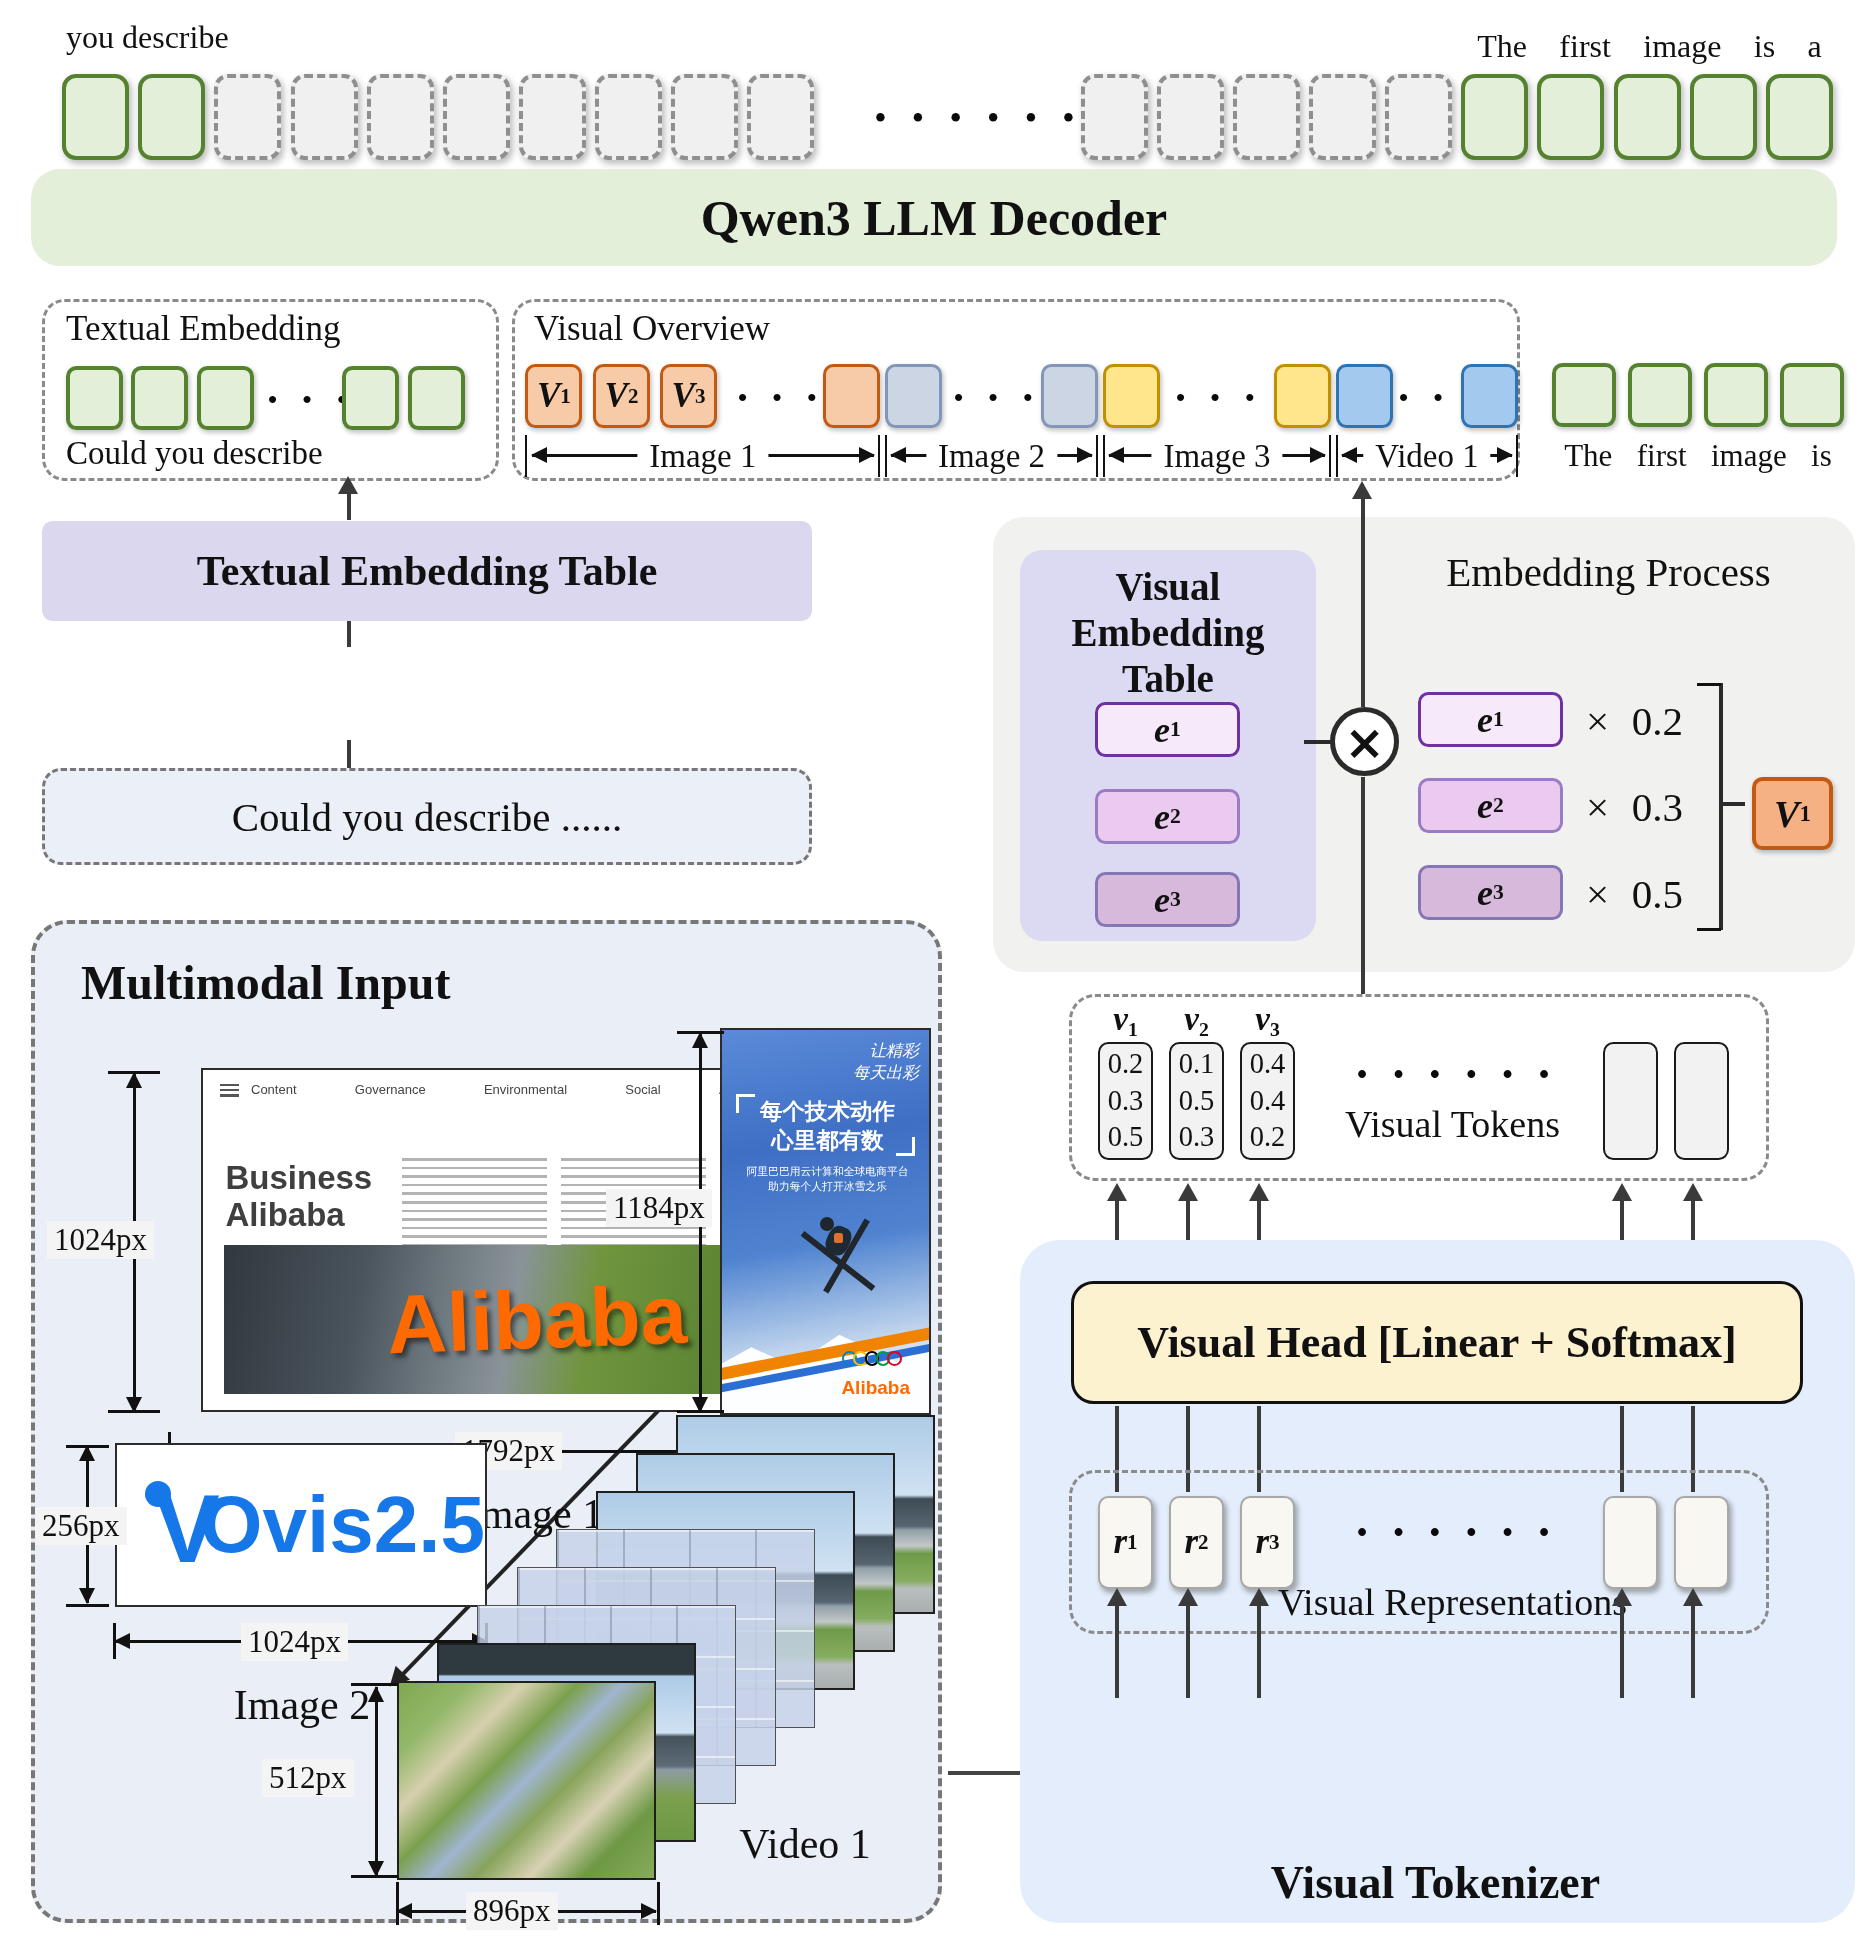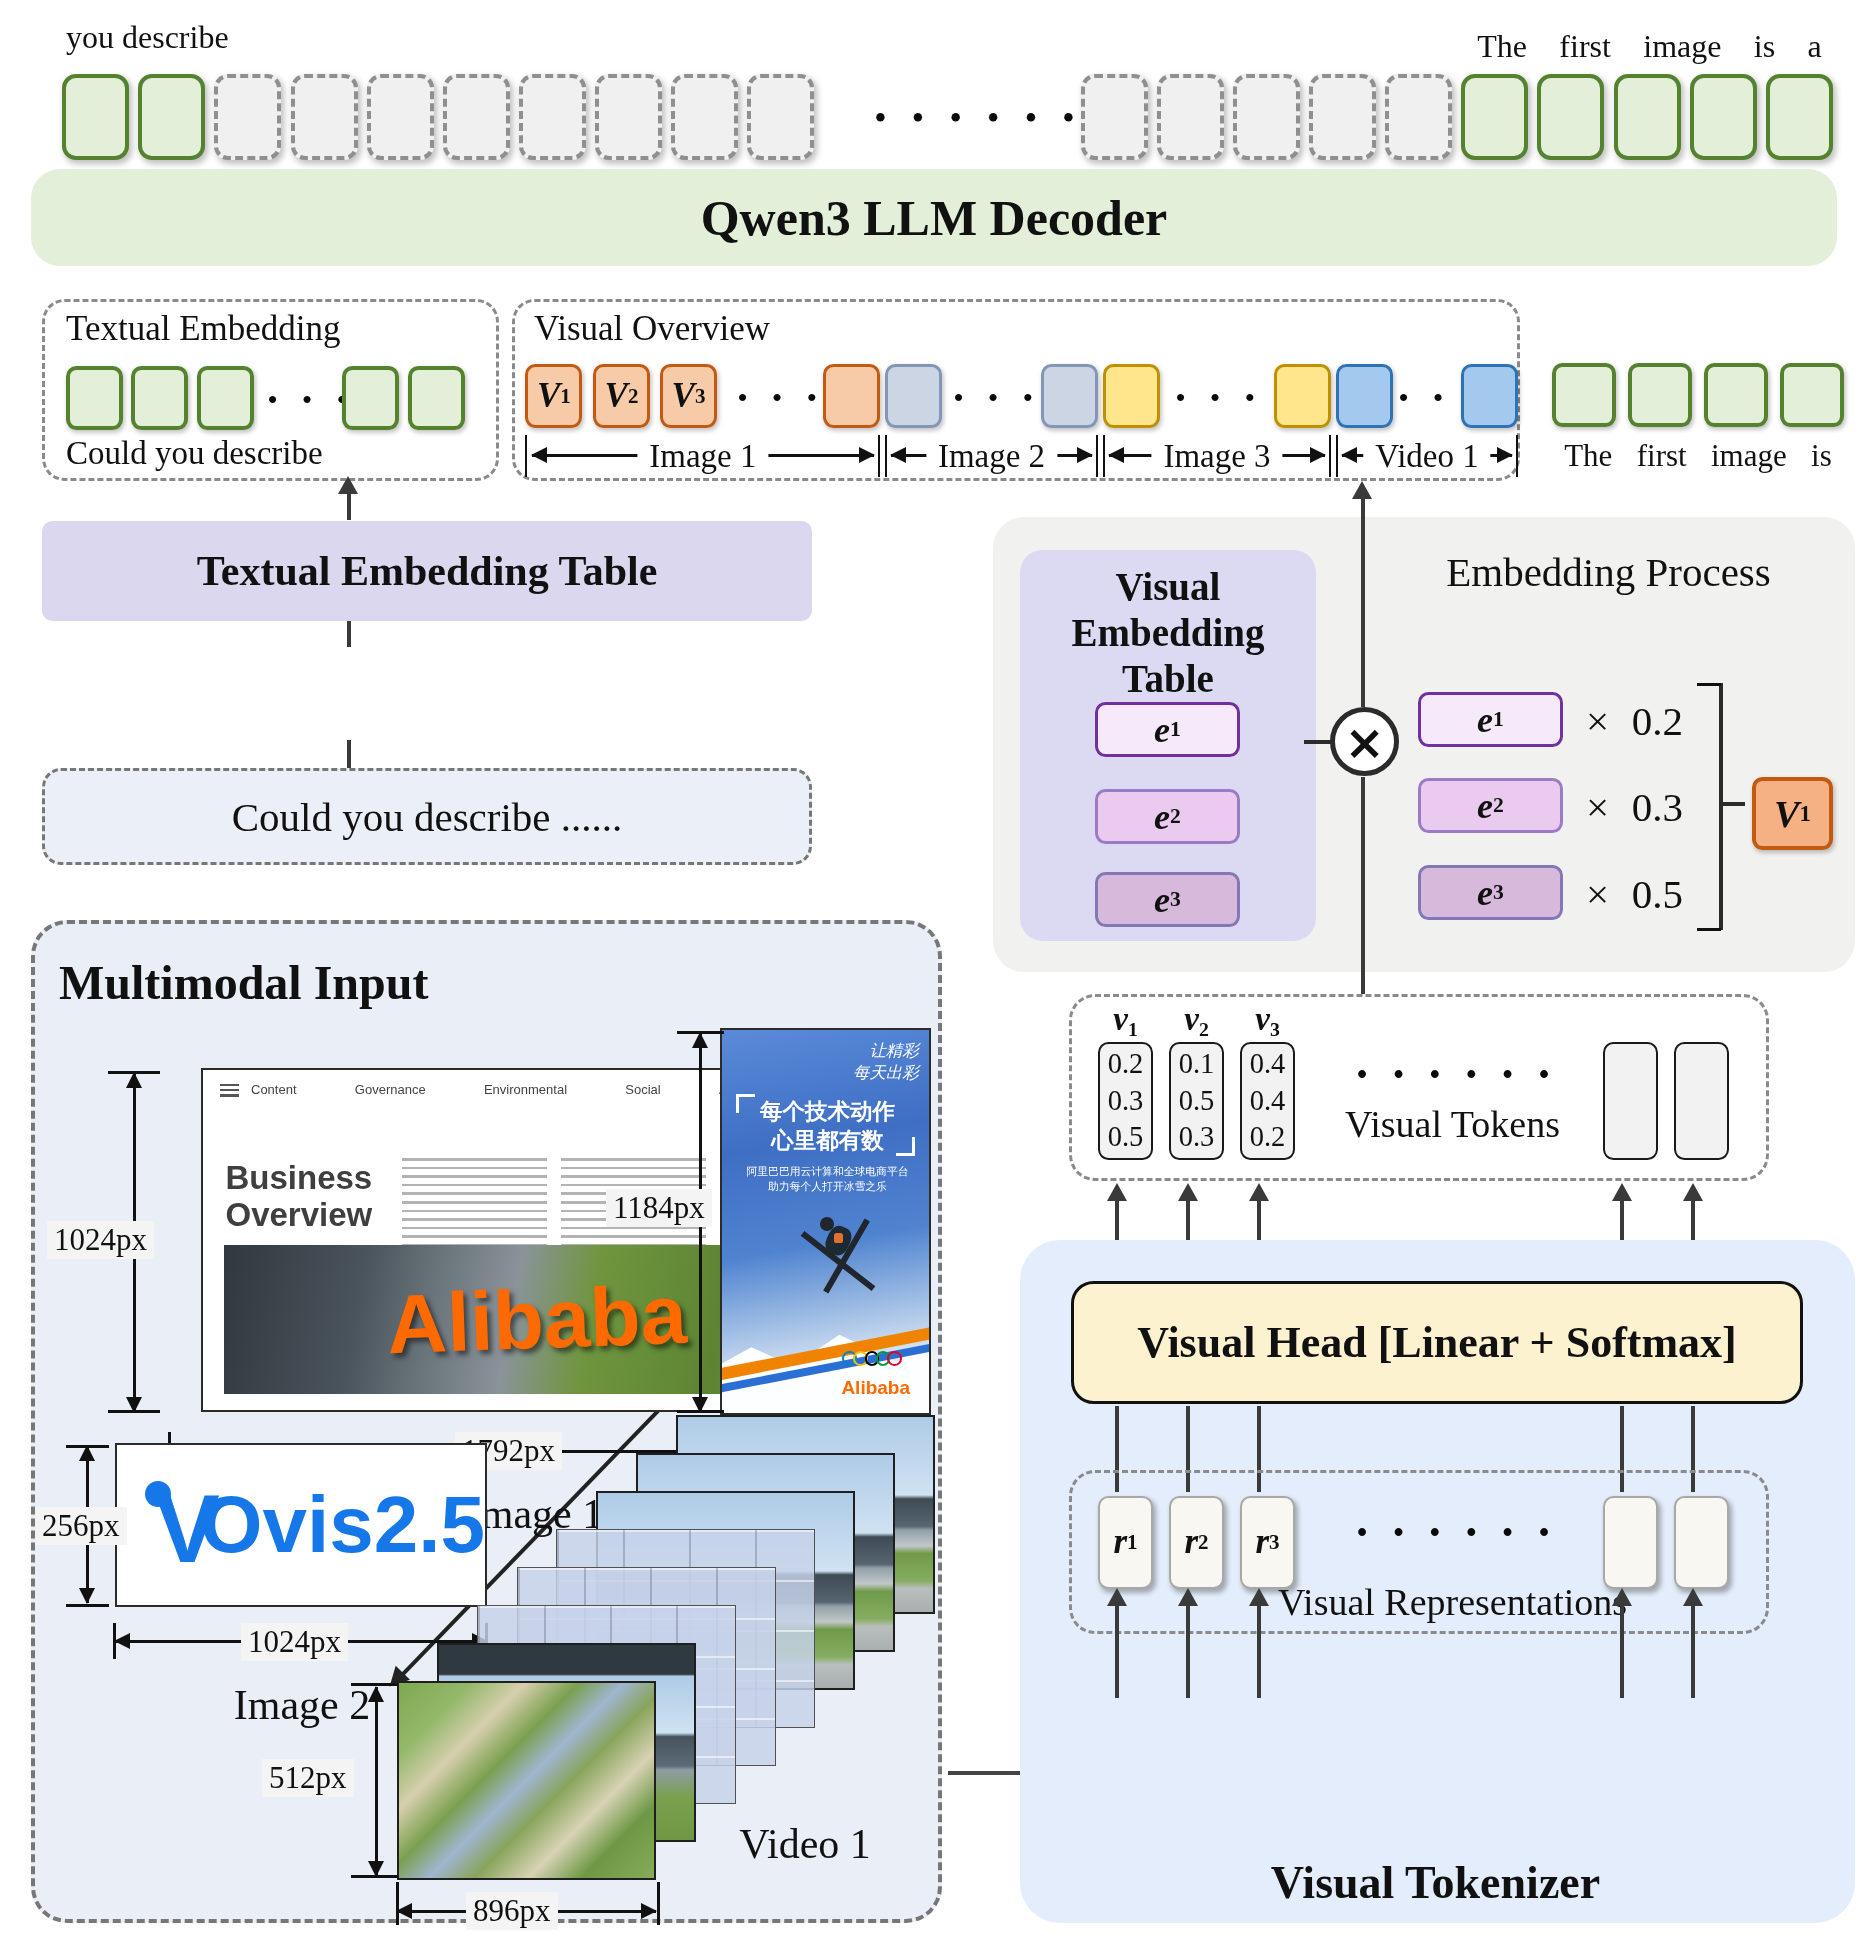--- a/index.html
+++ b/index.html
@@ -262,21 +262,21 @@
   <div class="tickh" style="left:1697px;top:928px;width:24px"></div>
   <div class="hline" style="left:1722px;top:802px;width:22.5px;height:4.3px;background:#2b2b2b"></div>
   <div class="tok sm" style="left:1752px;top:777px;width:81px;height:73px;background:var(--v1-fill);border:4.3px solid var(--v1-border)">
     <span class="mlab" style="font-size:38px">
         <i>V</i>
         <sub>1</sub>
       </span>
   </div>
 
   <div class="abs" style="left:31px;top:920px;width:911px;height:1003px;border-radius:36px;background:var(--mm-bg);border:4.8px dashed #777">
-    <span class="lbl" style="left:24px;top:31px;font-size:48px;font-weight:bold">Multimodal Input</span>
+    <span class="lbl" style="left:46px;top:31px;font-size:48px;font-weight:bold">Multimodal Input</span>
 
     <div class="abs" style="left:367px;top:749px;width:484px;height:3.5px;background:#222;transform:rotate(-45.9deg);transform-origin:0 50%">
       <div style="position:absolute;left:-17.3px;top:-8.6px;border-top:10.4px solid transparent;border-bottom:10.4px solid transparent;border-right:19px solid #222;width:0;height:0"></div>
       <div style="position:absolute;right:-17.3px;top:-8.6px;border-top:10.4px solid transparent;border-bottom:10.4px solid transparent;border-left:19px solid #222;width:0;height:0"></div>
     </div>
     <div class="dimlab ctr" style="left:562px;top:595px;width:71px;height:40px;font-size:33px">10s</div>
 
     <div class="abs" style="left:166px;top:144px;width:668px;height:344px;background:#fff;border:2.6px solid #2b2b2b">
       <div class="abs" style="left:17.3px;top:14px;width:19px;height:14px">
         <div style="height:2.2px;background:#555;margin-bottom:3px"></div>
@@ -284,21 +284,21 @@
         <div style="height:2.2px;background:#555"></div>
       </div>
       <div class="abs" style="left:48px;top:12px;width:536px;display:flex;justify-content:space-between;font-family:'Liberation Sans',sans-serif;font-size:13px;color:#444">
         <span>Content</span>
         <span>Governance</span>
         <span>Environmental</span>
         <span>Social</span>
         <span>Appendices</span>
       </div>
       <span class="lbl" style="right:15.6px;top:10.4px;font-family:'Liberation Sans',sans-serif;font-size:13px;color:#444">6</span>
-      <div class="lbl" style="left:22.5px;top:90px;width:164px;font-family:'Liberation Sans',sans-serif;font-weight:bold;font-size:33px;line-height:1.12;color:#3f3f3f;white-space:normal">Business Overview</div>
+      <div class="lbl" style="left:22.5px;top:90px;width:164px;font-family:'Liberation Sans',sans-serif;font-weight:bold;font-size:33px;line-height:1.12;color:#3f3f3f;white-space:normal">Business Alibaba</div>
       <div class="stripes" style="left:199px;top:88px;width:145px;height:232px"></div>
       <div class="stripes" style="left:358px;top:88px;width:145px;height:218px"></div>
       <div class="stripes" style="left:517px;top:88px;width:131px;height:197px"></div>
       <div class="abs ctr" style="left:21px;top:175px;width:626px;height:149px;background:linear-gradient(100deg,#31383f 0%,#4a545c 22%,#6a757c 34%,#8a9399 46%,#70953f 58%,#5c8533 78%,#6f9a43 100%)">
         <span style="font-family:'Liberation Sans',sans-serif;font-weight:bold;font-size:83px;color:var(--alibaba-orange);text-shadow:3.5px 4.3px 5.2px rgba(0,0,0,.5);transform:rotate(-2deg)">Alibaba</span>
       </div>
     </div>
     <div class="dim-v" style="left:98px;top:149px;height:339px"></div>
     <div class="tickh" style="left:73px;top:147px;width:52px"></div>
     <div class="tickh" style="left:73px;top:486px;width:52px"></div>

